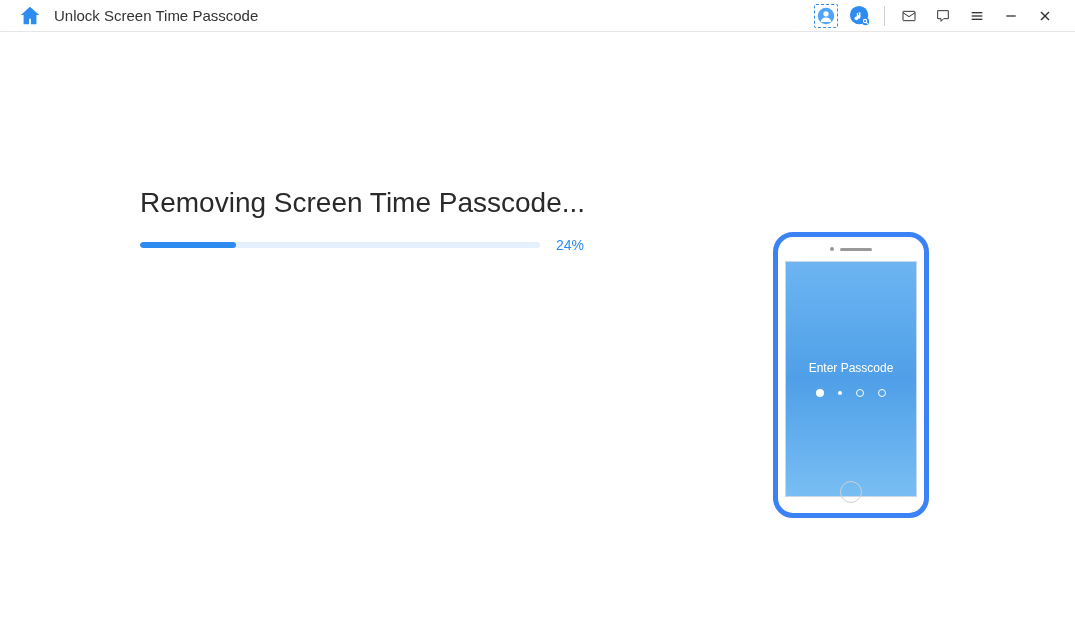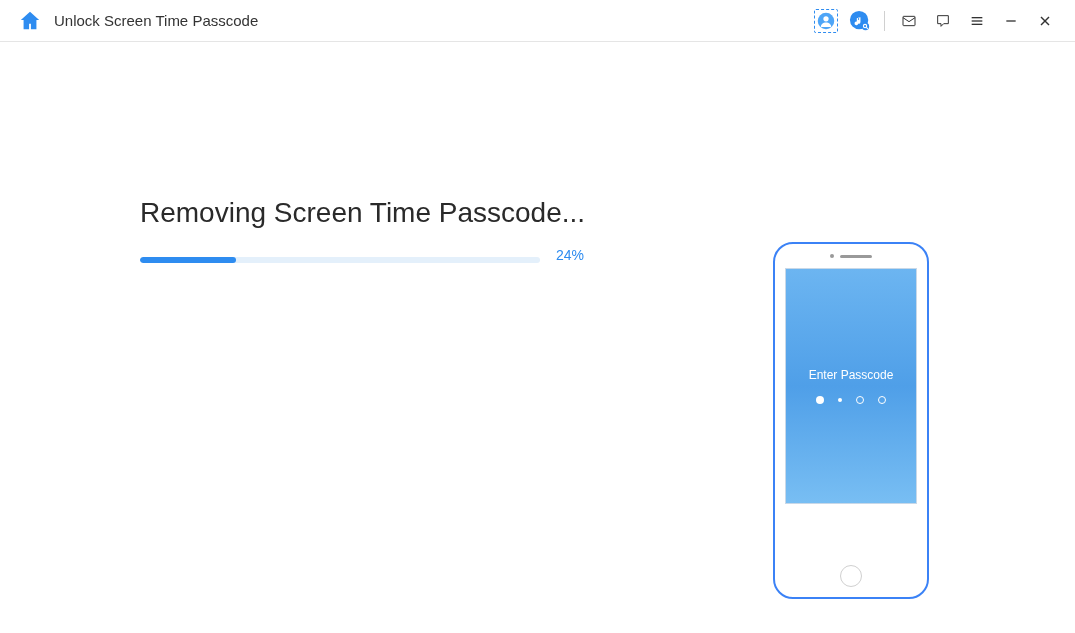--- a/index.html
+++ b/index.html
@@ -10,21 +10,21 @@
     
     body {
       font-family: -apple-system, BlinkMacSystemFont, "Segoe UI", Arial, sans-serif;
       background: #fff;
       width: 1075px;
       height: 633px;
       overflow: hidden;
     }
     
     .header {
-      height: 42px;
+      height: 32px;
       border-bottom: 1px solid #e5e5e5;
       display: flex;
       align-items: center;
       justify-content: space-between;
       padding: 0 18px;
     }
     
     .header-left {
       display: flex;
       align-items: center;
@@ -119,21 +119,21 @@
     }
     
     .wait-text {
       font-size: 14px;
       color: #555;
       margin-bottom: 18px;
     }
     
     .progress-row {
       display: flex;
-      align-items: flex-end;
+      align-items: center;
       gap: 16px;
     }
     
     .progress-bar {
       width: 400px;
       height: 6px;
       background: #e4f0fb;
       border-radius: 3px;
       overflow: hidden;
     }
@@ -149,22 +149,22 @@
       color: #2e8cf0;
     }
     
     .phone-section {
       padding-left: 130px;
       padding-top: 45px;
     }
     
     .phone-mock {
       width: 156px;
-      height: 357px;
-      border: 2px solid #3b82f6;
+      height: 286px;
+      border: 5px solid #3b82f6;
       border-radius: 20px;
       background: #fff;
       position: relative;
       padding-top: 10px;
     }
     
     .phone-top {
       display: flex;
       align-items: center;
       justify-content: center;

